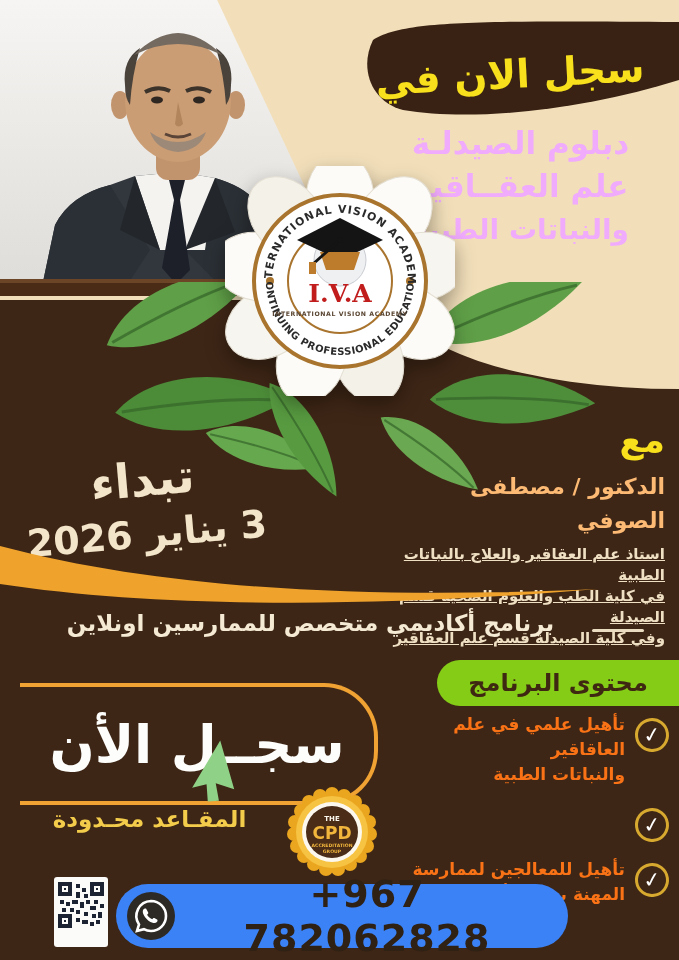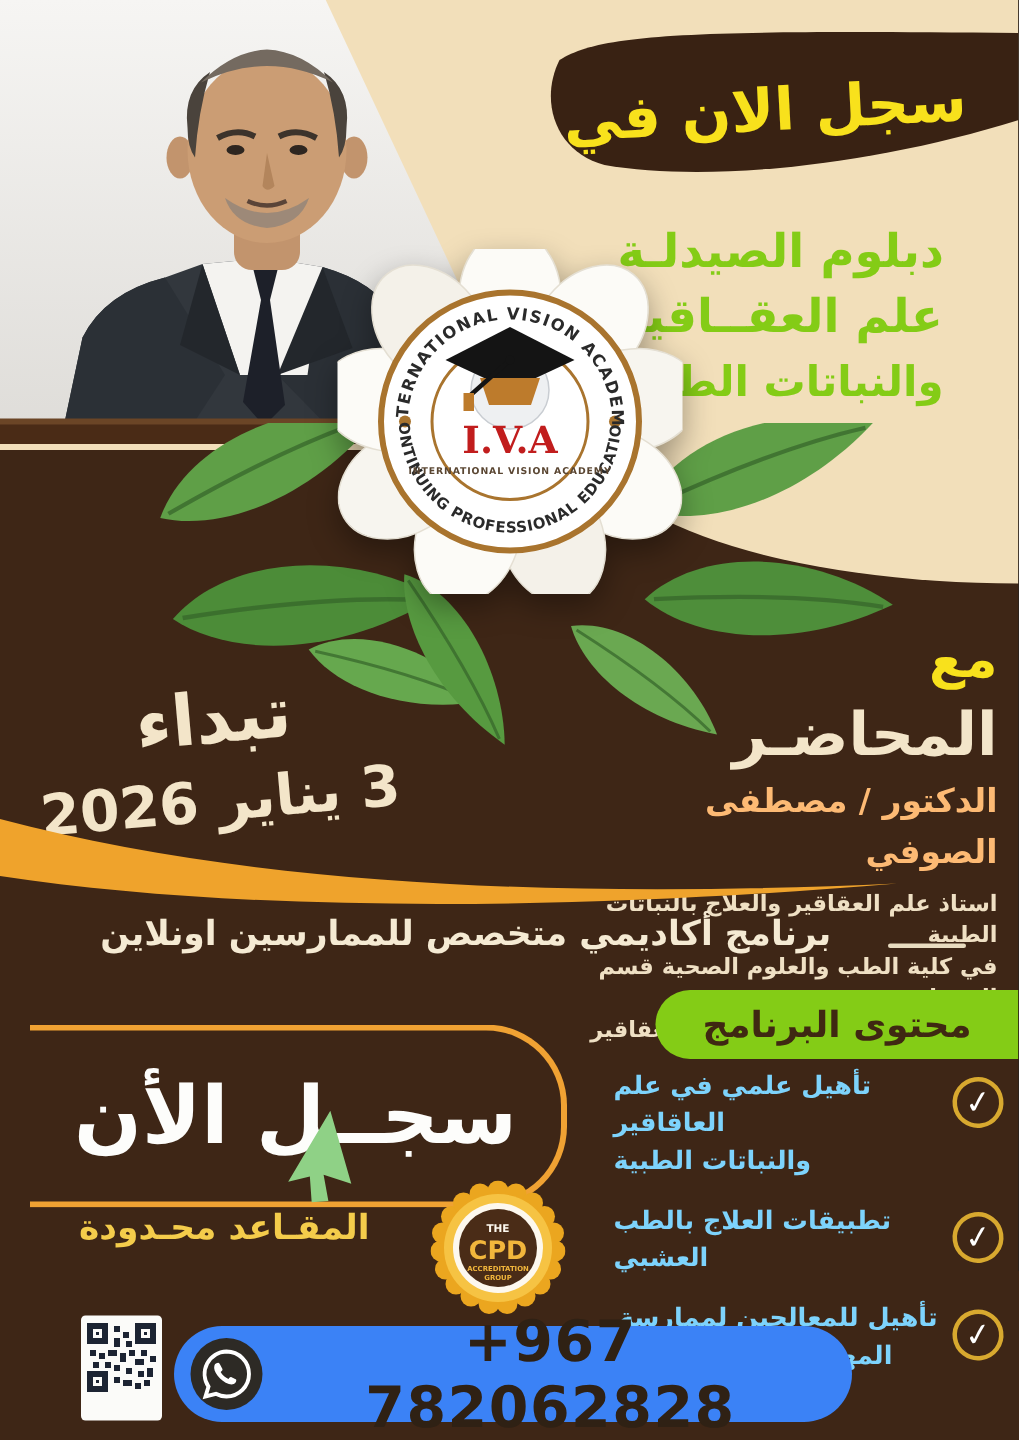--- a/index.html
+++ b/index.html
@@ -16,34 +16,34 @@
   .photo-box{position:absolute;left:0;top:0;width:356px;height:296px;
     background:linear-gradient(#f6f5f3,#dedcd8);
     clip-path:polygon(0 0,61% 0,100% 100%,0 100%);}
   .photo-box svg{display:block;}
   
   .ribbon{position:absolute;left:343px;top:16px;width:336px;height:108px;}
   .ribbon-text{position:absolute;left:360px;top:44px;width:300px;height:60px;
     display:flex;align-items:center;justify-content:center;
     color:#f8e11c;font-size:39px;font-weight:bold;transform:rotate(-3deg);}
   
-  .title-block{position:absolute;right:16px;top:147px;width:285px;text-align:center;
-    color:#84cc16;font-weight:bold;line-height:43px;}
+  .title-block{position:absolute;right:16px;top:122px;width:285px;text-align:center;
+    color:#f0abfc;font-weight:bold;line-height:43px;}
   .title-block .t1{font-size:31px;}
   .title-block .t2{font-size:31px;}
   .title-block .t3{font-size:28px;}
   
   .leaves{position:absolute;left:70px;top:282px;}
   .flower{position:absolute;left:225px;top:166px;filter:drop-shadow(0 8px 10px rgba(0,0,0,.35));}
   
   .lect{position:absolute;right:14px;top:390px;width:285px;text-align:right;direction:rtl;}
   .lect .with{color:#f8e11c;font-size:35px;font-weight:bold;line-height:52px;margin-top:24px;}
   .lect .head{color:#f3e5c9;font-size:40px;font-weight:bold;line-height:48px;}
   .lect .name{color:#fdba74;font-size:22px;font-weight:bold;line-height:34px;margin-top:4px;}
-  .lect .bio{color:#efe0c4;font-size:15px;font-weight:bold;line-height:21px;margin-top:6px;}
+  .lect .bio{color:#efe0c4;font-size:15px;font-weight:bold;line-height:21px;margin-top:6px;text-decoration:underline;}
   
   .date-block{position:absolute;left:22px;top:452px;width:245px;text-align:center;
     color:#f3e5c9;font-weight:bold;transform:rotate(-5deg);direction:rtl;}
   .date-block .d1{font-size:47px;line-height:56px;}
   .date-block .d2{font-size:38px;line-height:52px;}
   
   .gold-swoosh{position:absolute;left:0;top:532px;}
   
   .program-line{position:absolute;left:28px;top:610px;width:565px;text-align:center;
     color:#f5ead3;font-size:23px;font-weight:bold;direction:rtl;}
@@ -51,21 +51,21 @@
   
   .content-banner{position:absolute;left:437px;top:660px;width:242px;height:46px;
     background:#84cc16;border-radius:26px 0 0 26px;display:flex;align-items:center;justify-content:center;
     color:#3f2812;font-size:24px;font-weight:bold;direction:rtl;}
   
   .checklist{position:absolute;right:10px;top:712px;width:260px;direction:rtl;}
   .check-item{display:flex;align-items:flex-start;margin-bottom:15px;}
   .check-circle{flex:0 0 auto;width:34px;height:34px;border:3px solid #d8a92f;border-radius:50%;
     color:#fff;font-size:21px;font-weight:bold;display:flex;align-items:center;justify-content:center;
     margin-left:10px;margin-top:6px;transform:rotate(-8deg);}
-  .check-text{color:#7dd3fc;font-size:17px;font-weight:bold;line-height:25px;text-align:left;}
+  .check-text{color:#f97316;font-size:17px;font-weight:bold;line-height:25px;text-align:right;}
   
   .register-box{position:absolute;left:20px;top:683px;width:358px;height:122px;
     border:4px solid #f0a233;border-left:none;border-radius:0 54px 54px 0;
     display:flex;align-items:center;justify-content:center;
     color:#fdfdfb;font-size:53px;font-weight:bold;direction:rtl;}
   .cursor-arrow{position:absolute;left:184px;top:738px;}
   .seats{position:absolute;left:22px;top:806px;width:255px;text-align:center;
     color:#f4cc4b;font-size:23px;font-weight:bold;direction:rtl;}
   
   .cpd{position:absolute;left:287px;top:787px;}
@@ -195,21 +195,20 @@
           <circle cx="115" cy="74" r="3" fill="#141414"></circle>
         </g>
         <text x="115" y="136" text-anchor="middle" font-family="DejaVu Serif, serif" font-size="25" font-weight="bold" fill="#c11d1d">I.V.A</text>
         <text x="115" y="150" text-anchor="middle" font-size="6.2" font-weight="bold" fill="#5a4632" letter-spacing="0.6">INTERNATIONAL VISION ACADEMY</text>
       </g>
     </svg>
   </div>
 
   <div class="lect">
     <div class="with">مع</div>
-    <div class="head">المحاضـر</div>
     <div class="name">الدكتور / مصطفى الصوفي</div>
     <div class="bio">
       <div>استاذ علم العقاقير والعلاج بالنباتات الطبية</div>
       <div>في كلية الطب والعلوم الصحية قسم الصيدلة</div>
       <div>وفي كلية الصيدلة قسم علم العقاقير</div>
     </div>
   </div>
 
   <div class="date-block">
     <div class="d1">تبداء</div>
@@ -233,21 +232,20 @@
     <div class="check-item">
       <div class="check-circle">✓</div>
       <div class="check-text">
         <div>تأهيل علمي في علم العاقاقير</div>
         <div>والنباتات الطبية</div>
       </div>
     </div>
     <div class="check-item">
       <div class="check-circle">✓</div>
       <div class="check-text">
-        <div>تطبيقات العلاج بالطب العشبي</div>
       </div>
     </div>
     <div class="check-item">
       <div class="check-circle">✓</div>
       <div class="check-text">
         <div>تأهيل للمعالجين لممارسة</div>
         <div>المهنة بمستو أكاديمي</div>
       </div>
     </div>
   </div>

